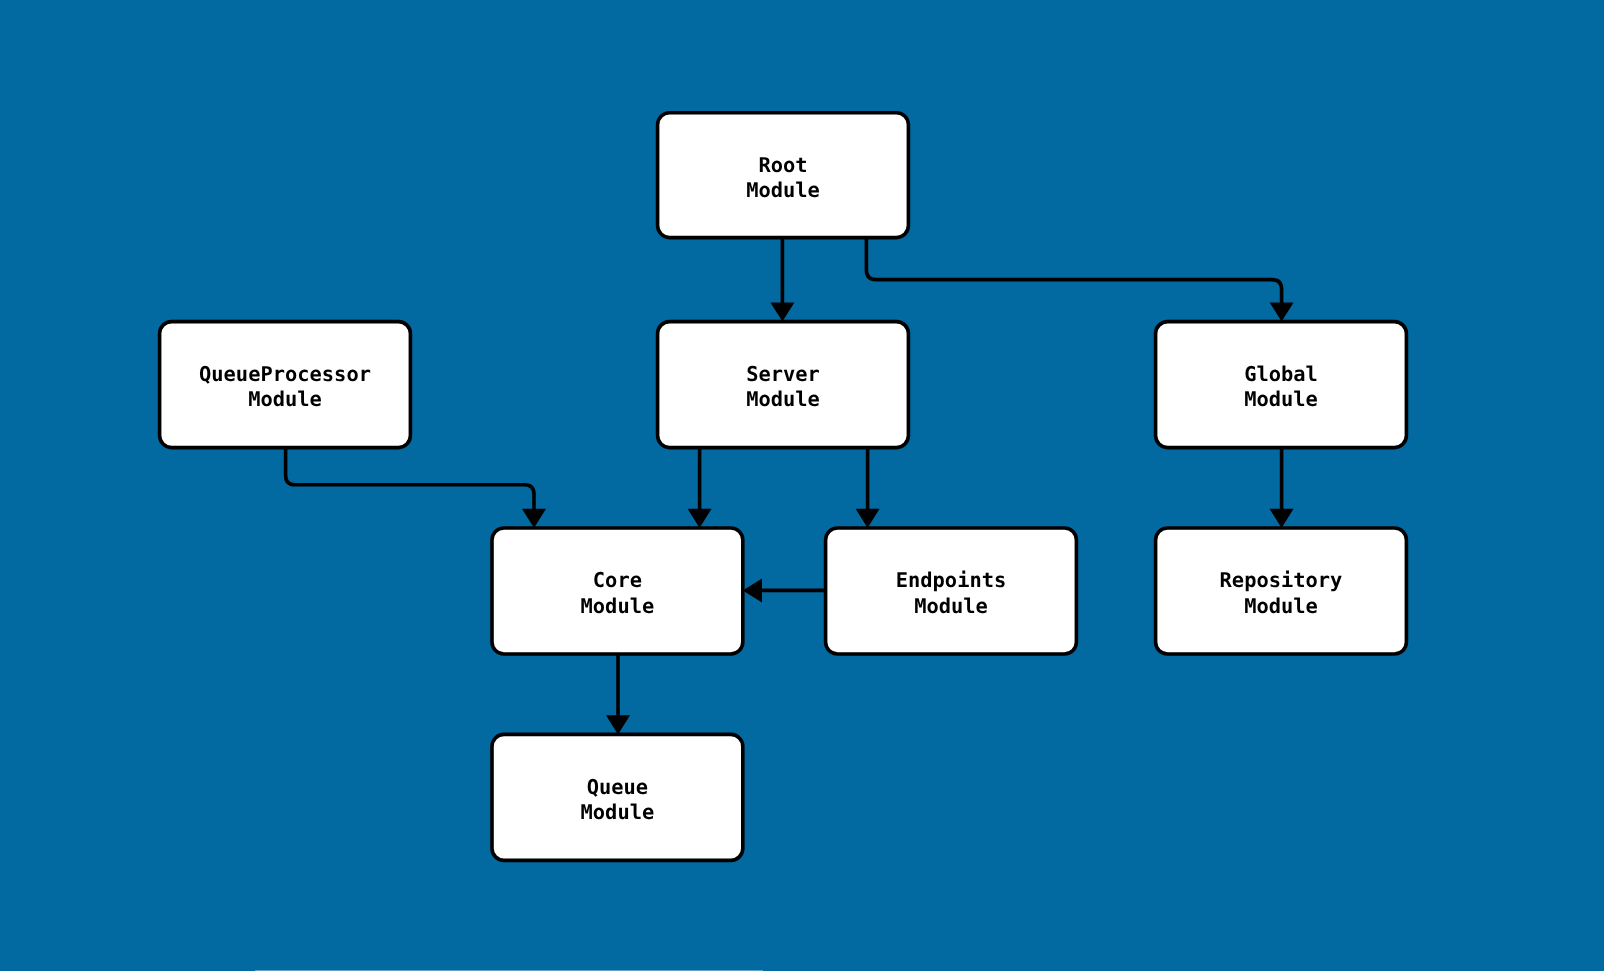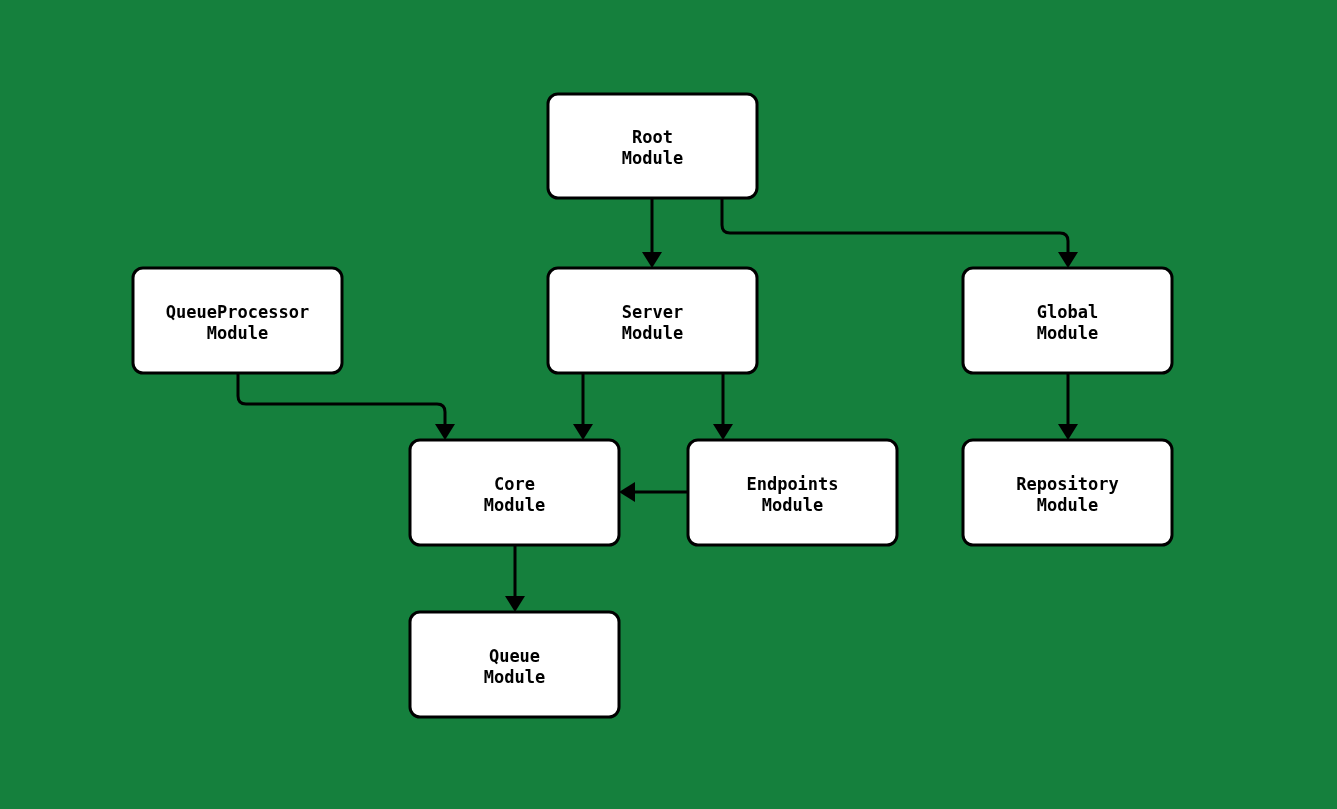--- a/index.html
+++ b/index.html
@@ -6,21 +6,21 @@
     margin: 0;
     padding: 0;
     background: #ffffff;
     width: 100%;
     height: 100%;
   }
   .canvas {
     position: relative;
     width: 1337px;
     height: 809px;
-    background: #15803d;
+    background: #0369a1;
     overflow: hidden;
   }
   svg {
     display: block;
     width: 1337px;
     height: 809px;
   }
   svg text {
     font-family: "DejaVu Sans Mono", "Liberation Mono", monospace;
     font-weight: bold;

